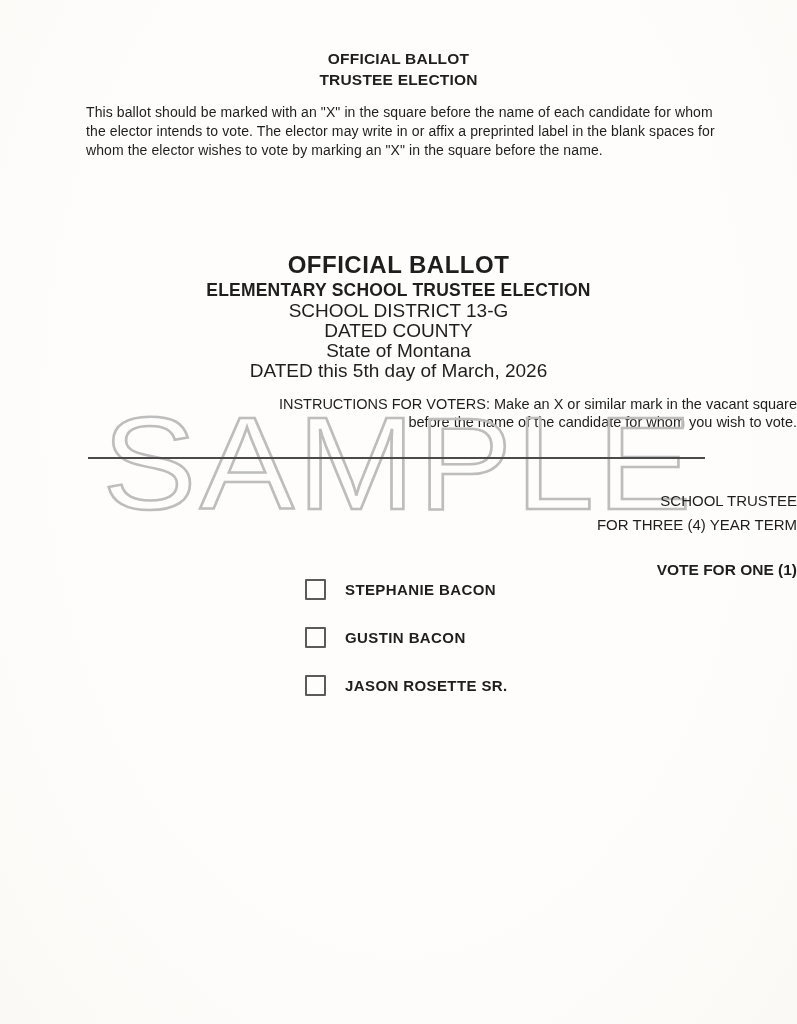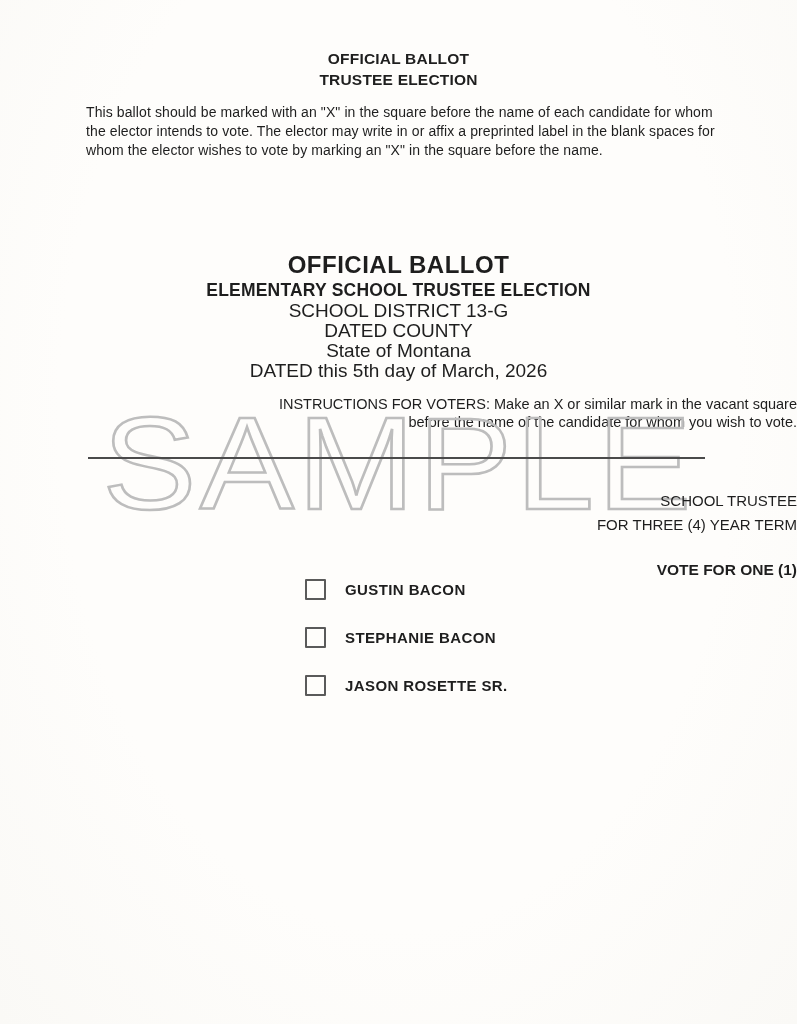--- a/index.html
+++ b/index.html
@@ -154,25 +154,25 @@
 
   <div class="contest-head">
     <div>SCHOOL TRUSTEE</div>
     <div>FOR THREE (4) YEAR TERM</div>
     <div class="vote-rule">VOTE FOR ONE (1)</div>
   </div>
 
   <div class="candidates">
     <div class="candidate-row">
       <div class="checkbox"></div>
-      <div class="candidate-name">GUSTIN BACON</div>
+      <div class="candidate-name">STEPHANIE BACON</div>
     </div>
     <div class="candidate-row">
       <div class="checkbox"></div>
-      <div class="candidate-name">STEPHANIE BACON</div>
+      <div class="candidate-name">GUSTIN BACON</div>
     </div>
     <div class="candidate-row">
       <div class="checkbox"></div>
       <div class="candidate-name">JASON ROSETTE SR.</div>
     </div>
   </div>
 
 </div>
 
 </body></html>

